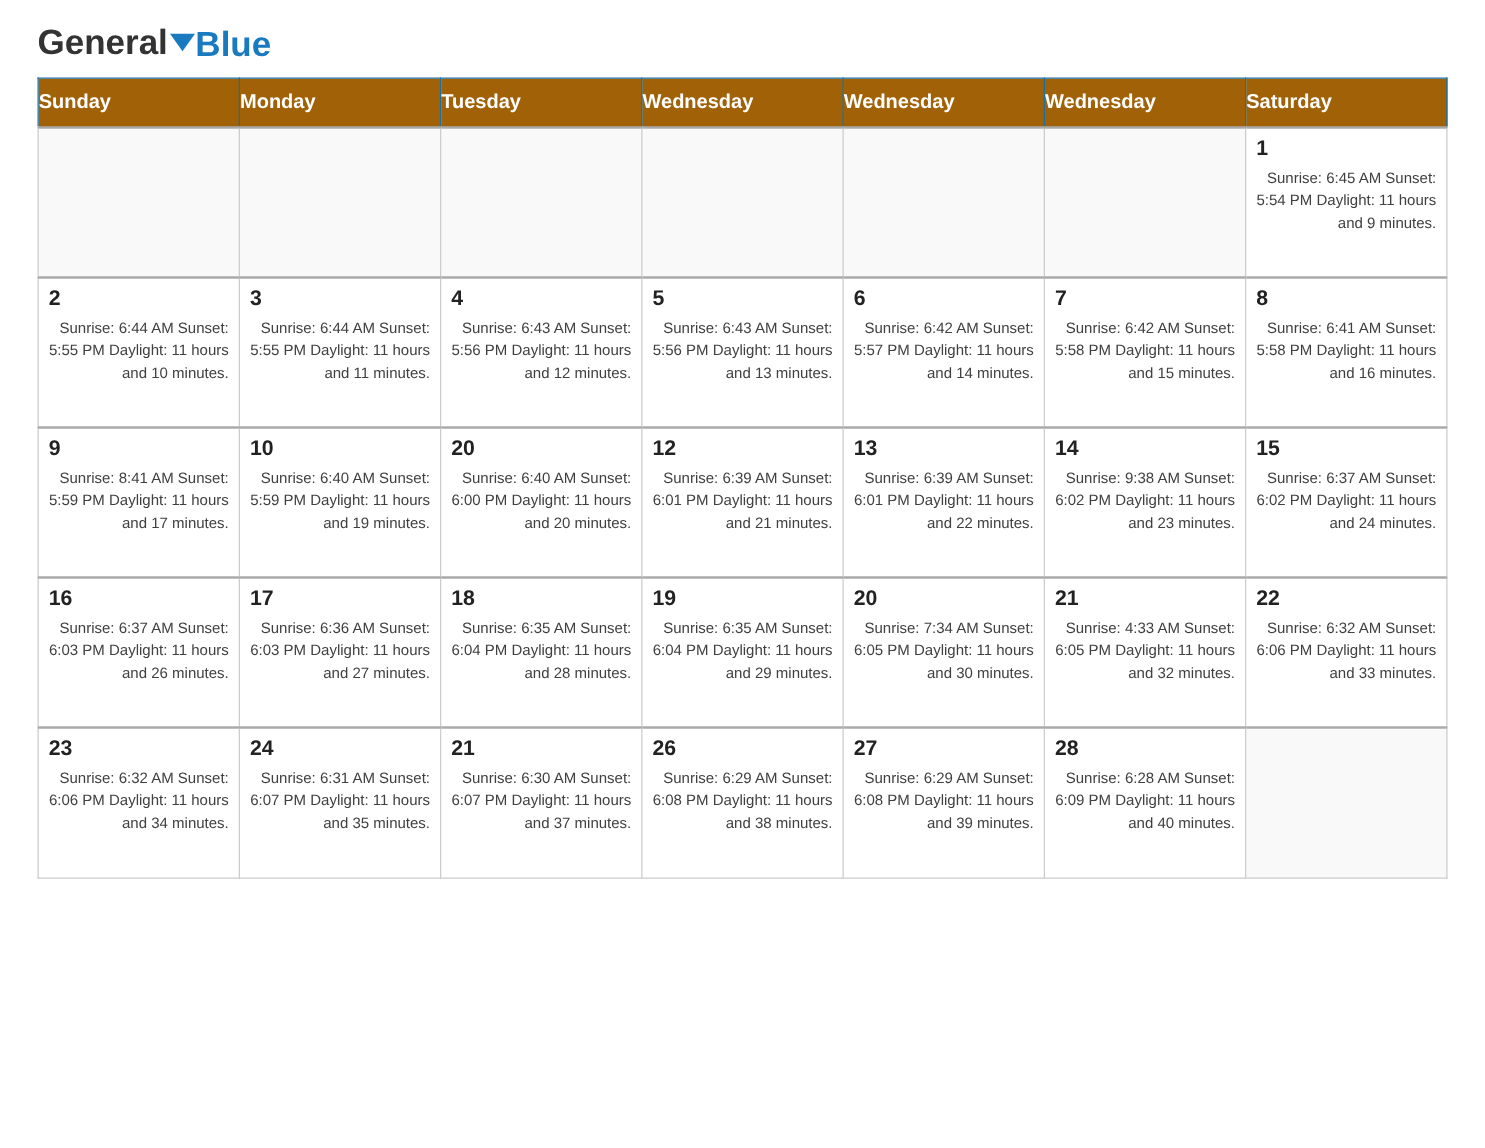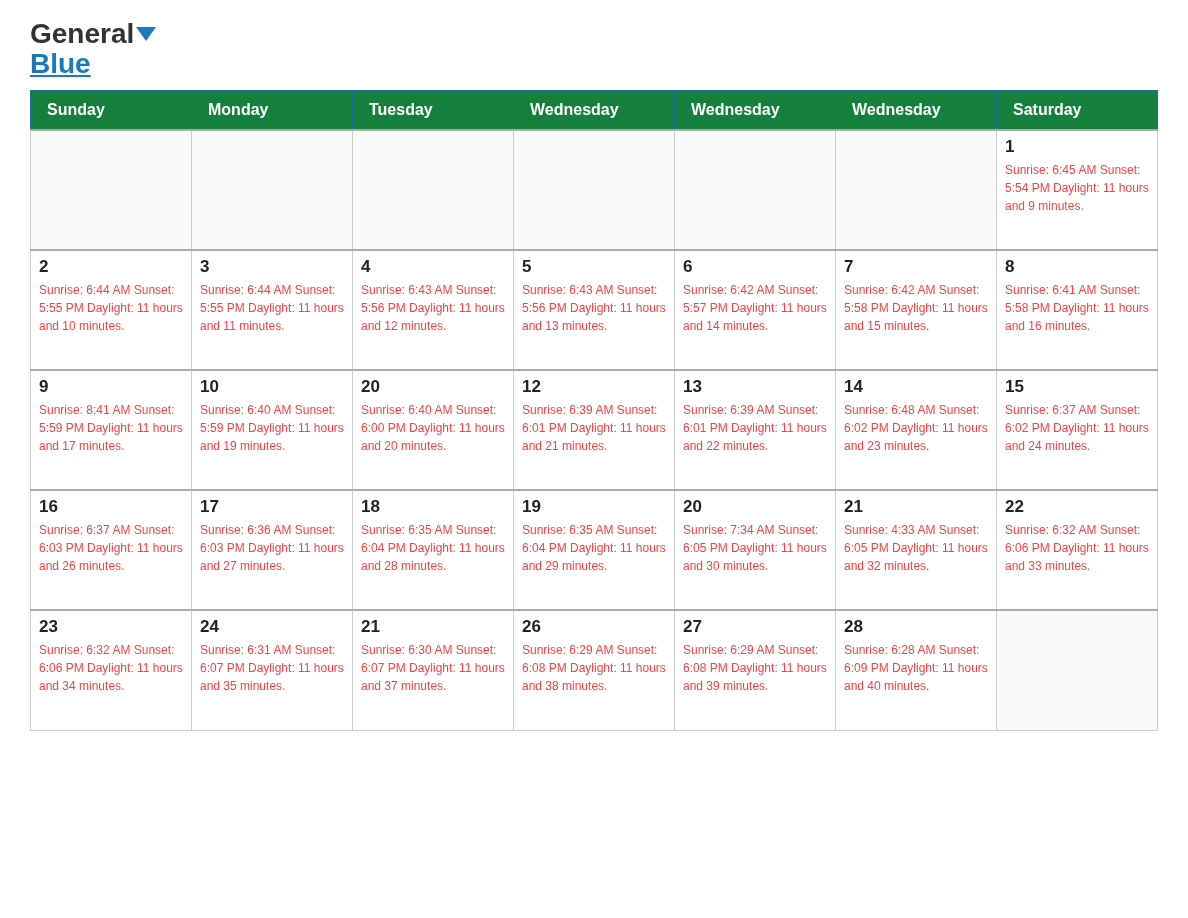--- a/index.html
+++ b/index.html
@@ -11,21 +11,20 @@
       min-height: 918px;
     }
     .header {
       display: flex;
       justify-content: space-between;
       align-items: flex-start;
       margin-bottom: 10px;
     }
     .logo {
       display: flex;
-      flex-direction: column;
       align-items: flex-start;
     }
     .logo-text {
       font-size: 28px;
       font-weight: bold;
       color: #333;
       line-height: 1;
     }
     .logo-triangle {
       display: inline-block;
@@ -38,21 +37,20 @@
       vertical-align: middle;
     }
     .logo-line {
       display: flex;
       align-items: center;
     }
     .logo-blue-line {
       color: #1a7abf;
       font-size: 28px;
       font-weight: bold;
-      text-decoration: underline;
     }
     .title-area {
       text-align: right;
     }
     .month-title {
       font-size: 52px;
       font-weight: bold;
       color: #222;
       line-height: 1.1;
     }
@@ -60,25 +58,25 @@
       font-size: 20px;
       color: #444;
       margin-top: 4px;
     }
     .calendar {
       width: 100%;
       border-collapse: collapse;
       margin-top: 10px;
     }
     .calendar th {
-      background-color: #15803d;
+      background-color: #a16207;
       color: #fff;
       font-size: 16px;
       font-weight: bold;
-      padding: 10px 16px;
+      padding: 10px 0;
       text-align: left;
       border: 1px solid #1a6fa0;
     }
     .calendar td {
       border: 1px solid #ccc;
       vertical-align: top;
       padding: 6px 8px;
       width: 14.28%;
       min-height: 100px;
       height: 120px;
@@ -87,22 +85,23 @@
       border-top: 2px solid #aaa;
     }
     .day-number {
       font-size: 17px;
       font-weight: bold;
       color: #222;
       margin-bottom: 4px;
     }
     .day-info {
       font-size: 12px;
-      color: #ef4444;
+      color: #404040;
       line-height: 1.5;
+      text-align: right;
     }
     .empty-cell {
       background: #f9f9f9;
     }
   </style>
 </head>
 <body>
 
 <div class="header">
   <div class="logo">
@@ -217,21 +216,21 @@
 Daylight: 11 hours and 21 minutes.</div>
         </td>
         <td>
           <div class="day-number">13</div>
           <div class="day-info">Sunrise: 6:39 AM
 Sunset: 6:01 PM
 Daylight: 11 hours and 22 minutes.</div>
         </td>
         <td>
           <div class="day-number">14</div>
-          <div class="day-info">Sunrise: 6:48 AM
+          <div class="day-info">Sunrise: 9:38 AM
 Sunset: 6:02 PM
 Daylight: 11 hours and 23 minutes.</div>
         </td>
         <td>
           <div class="day-number">15</div>
           <div class="day-info">Sunrise: 6:37 AM
 Sunset: 6:02 PM
 Daylight: 11 hours and 24 minutes.</div>
         </td>
       </tr>

